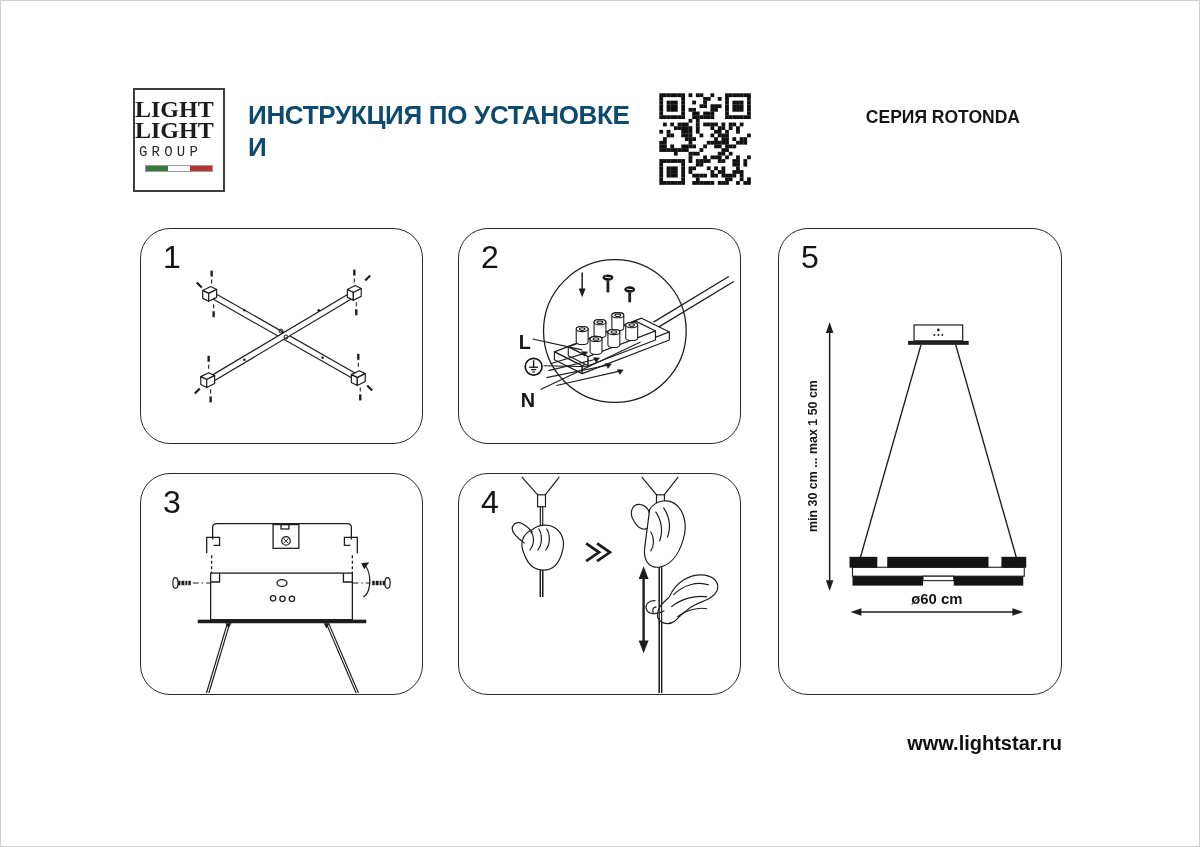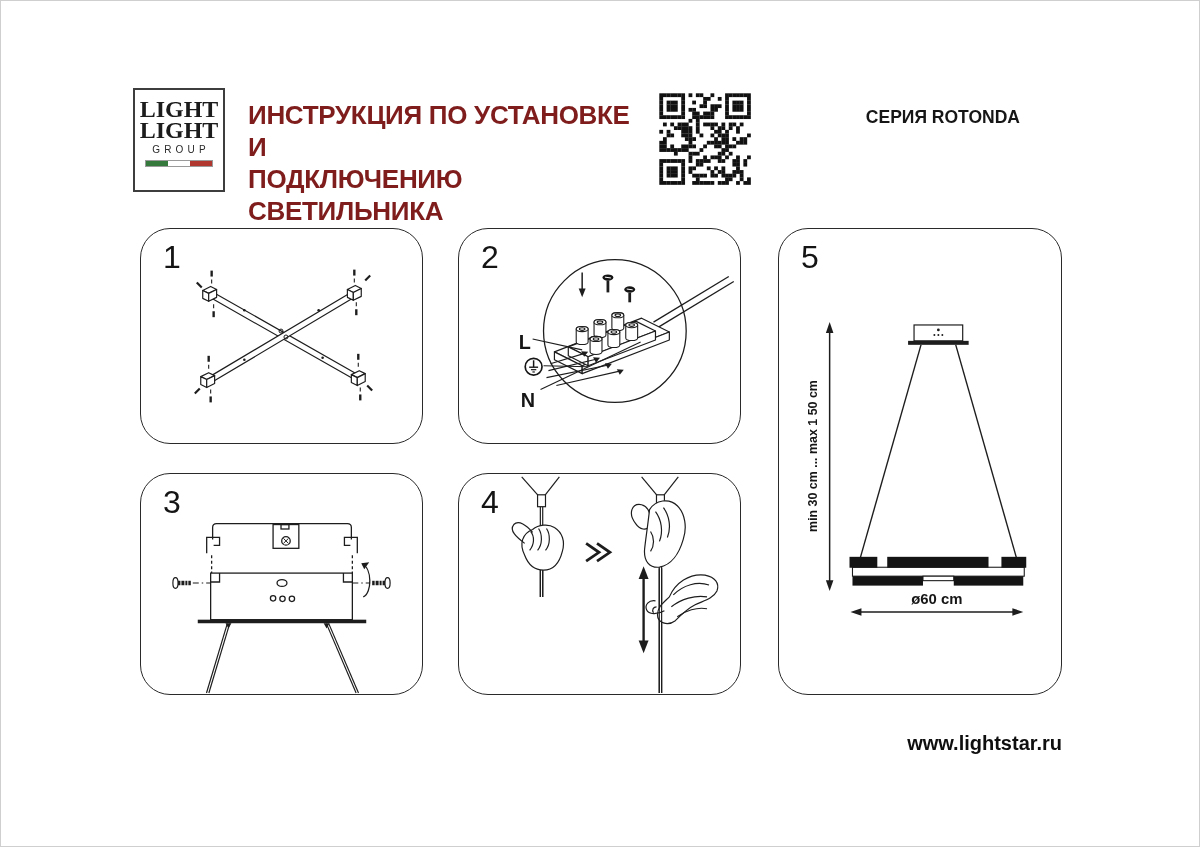--- a/index.html
+++ b/index.html
@@ -1,28 +1,28 @@
 <!DOCTYPE html>
 <html><head>
 <meta charset="utf-8">
 <style>
   html,body{margin:0;padding:0;background:#e8e8e8;}
   #page{position:relative;width:1200px;height:847px;background:#ffffff;
         box-shadow:inset 0 0 0 1px #cfcfcf;overflow:hidden;
         font-family:"Liberation Sans",sans-serif;color:#161616;}
   
   #logo{position:absolute;left:133px;top:88px;width:92px;height:104px;
-        border:2px solid #3d3d3d;box-sizing:border-box;text-align:center;padding-top:9px;}
+        border:2px solid #3d3d3d;box-sizing:border-box;text-align:left;padding-top:9px;}
   .logo-word{font-family:"Liberation Serif",serif;font-weight:bold;font-size:24px;
         line-height:21px;color:#1c1c1c;}
-  .logo-group{font-size:10px;letter-spacing:4.2px;text-indent:4px;margin-top:3px;color:#2a2a2a;}
+  .logo-group{font-size:14px;letter-spacing:4.2px;text-indent:4px;margin-top:3px;color:#2a2a2a;font-family:Liberation Mono, monospace;}
   .flag{width:68px;height:7px;margin:5px auto 0;display:flex;border:1px solid #9a9a9a;box-sizing:border-box;}
   .flag div{flex:1;}
   #title{position:absolute;left:248px;top:99px;width:400px;
-         font-weight:bold;font-size:26px;line-height:32px;letter-spacing:-0.3px;color:#7f1d1d;}
+         font-weight:bold;font-size:26px;line-height:32px;letter-spacing:-0.3px;color:#0c4a6e;}
   #qr{position:absolute;left:652px;top:86px;width:106px;height:106px;}
   #series-block{position:absolute;left:795px;top:107px;width:225px;text-align:right;}
   #series-line{font-weight:bold;font-size:17.5px;}
   #article-line{font-weight:bold;font-size:21.5px;margin-top:8px;}
   
   .panel{position:absolute;border:1.5px solid #2a2a2a;border-radius:30px;background:#fff;box-sizing:border-box;}
   #p1{left:140px;top:228px;width:283px;height:216px;}
   #p2{left:458px;top:228px;width:283px;height:216px;}
   #p3{left:140px;top:473px;width:283px;height:222px;}
   #p4{left:458px;top:473px;width:283px;height:222px;}
@@ -44,21 +44,20 @@
     <div class="logo-group">GROUP</div>
     <div class="flag">
       <div style="background:#35793c"></div>
         <div style="background:#ffffff"></div>
         <div style="background:#b0372f"></div>
     </div>
   </div>
 
   <div id="title">
     <div>ИНСТРУКЦИЯ ПО УСТАНОВКЕ И</div>
-    <div>ПОДКЛЮЧЕНИЮ СВЕТИЛЬНИКА</div>
   </div>
 
   <div id="qr">
     <svg id="qr-svg" viewBox="0 0 29 29" width="106" height="106">
         <rect x="2" y="2" width="1.04" height="1.04" fill="#111"></rect>
         <rect x="3" y="2" width="1.04" height="1.04" fill="#111"></rect>
         <rect x="4" y="2" width="1.04" height="1.04" fill="#111"></rect>
         <rect x="5" y="2" width="1.04" height="1.04" fill="#111"></rect>
         <rect x="6" y="2" width="1.04" height="1.04" fill="#111"></rect>
         <rect x="7" y="2" width="1.04" height="1.04" fill="#111"></rect>

